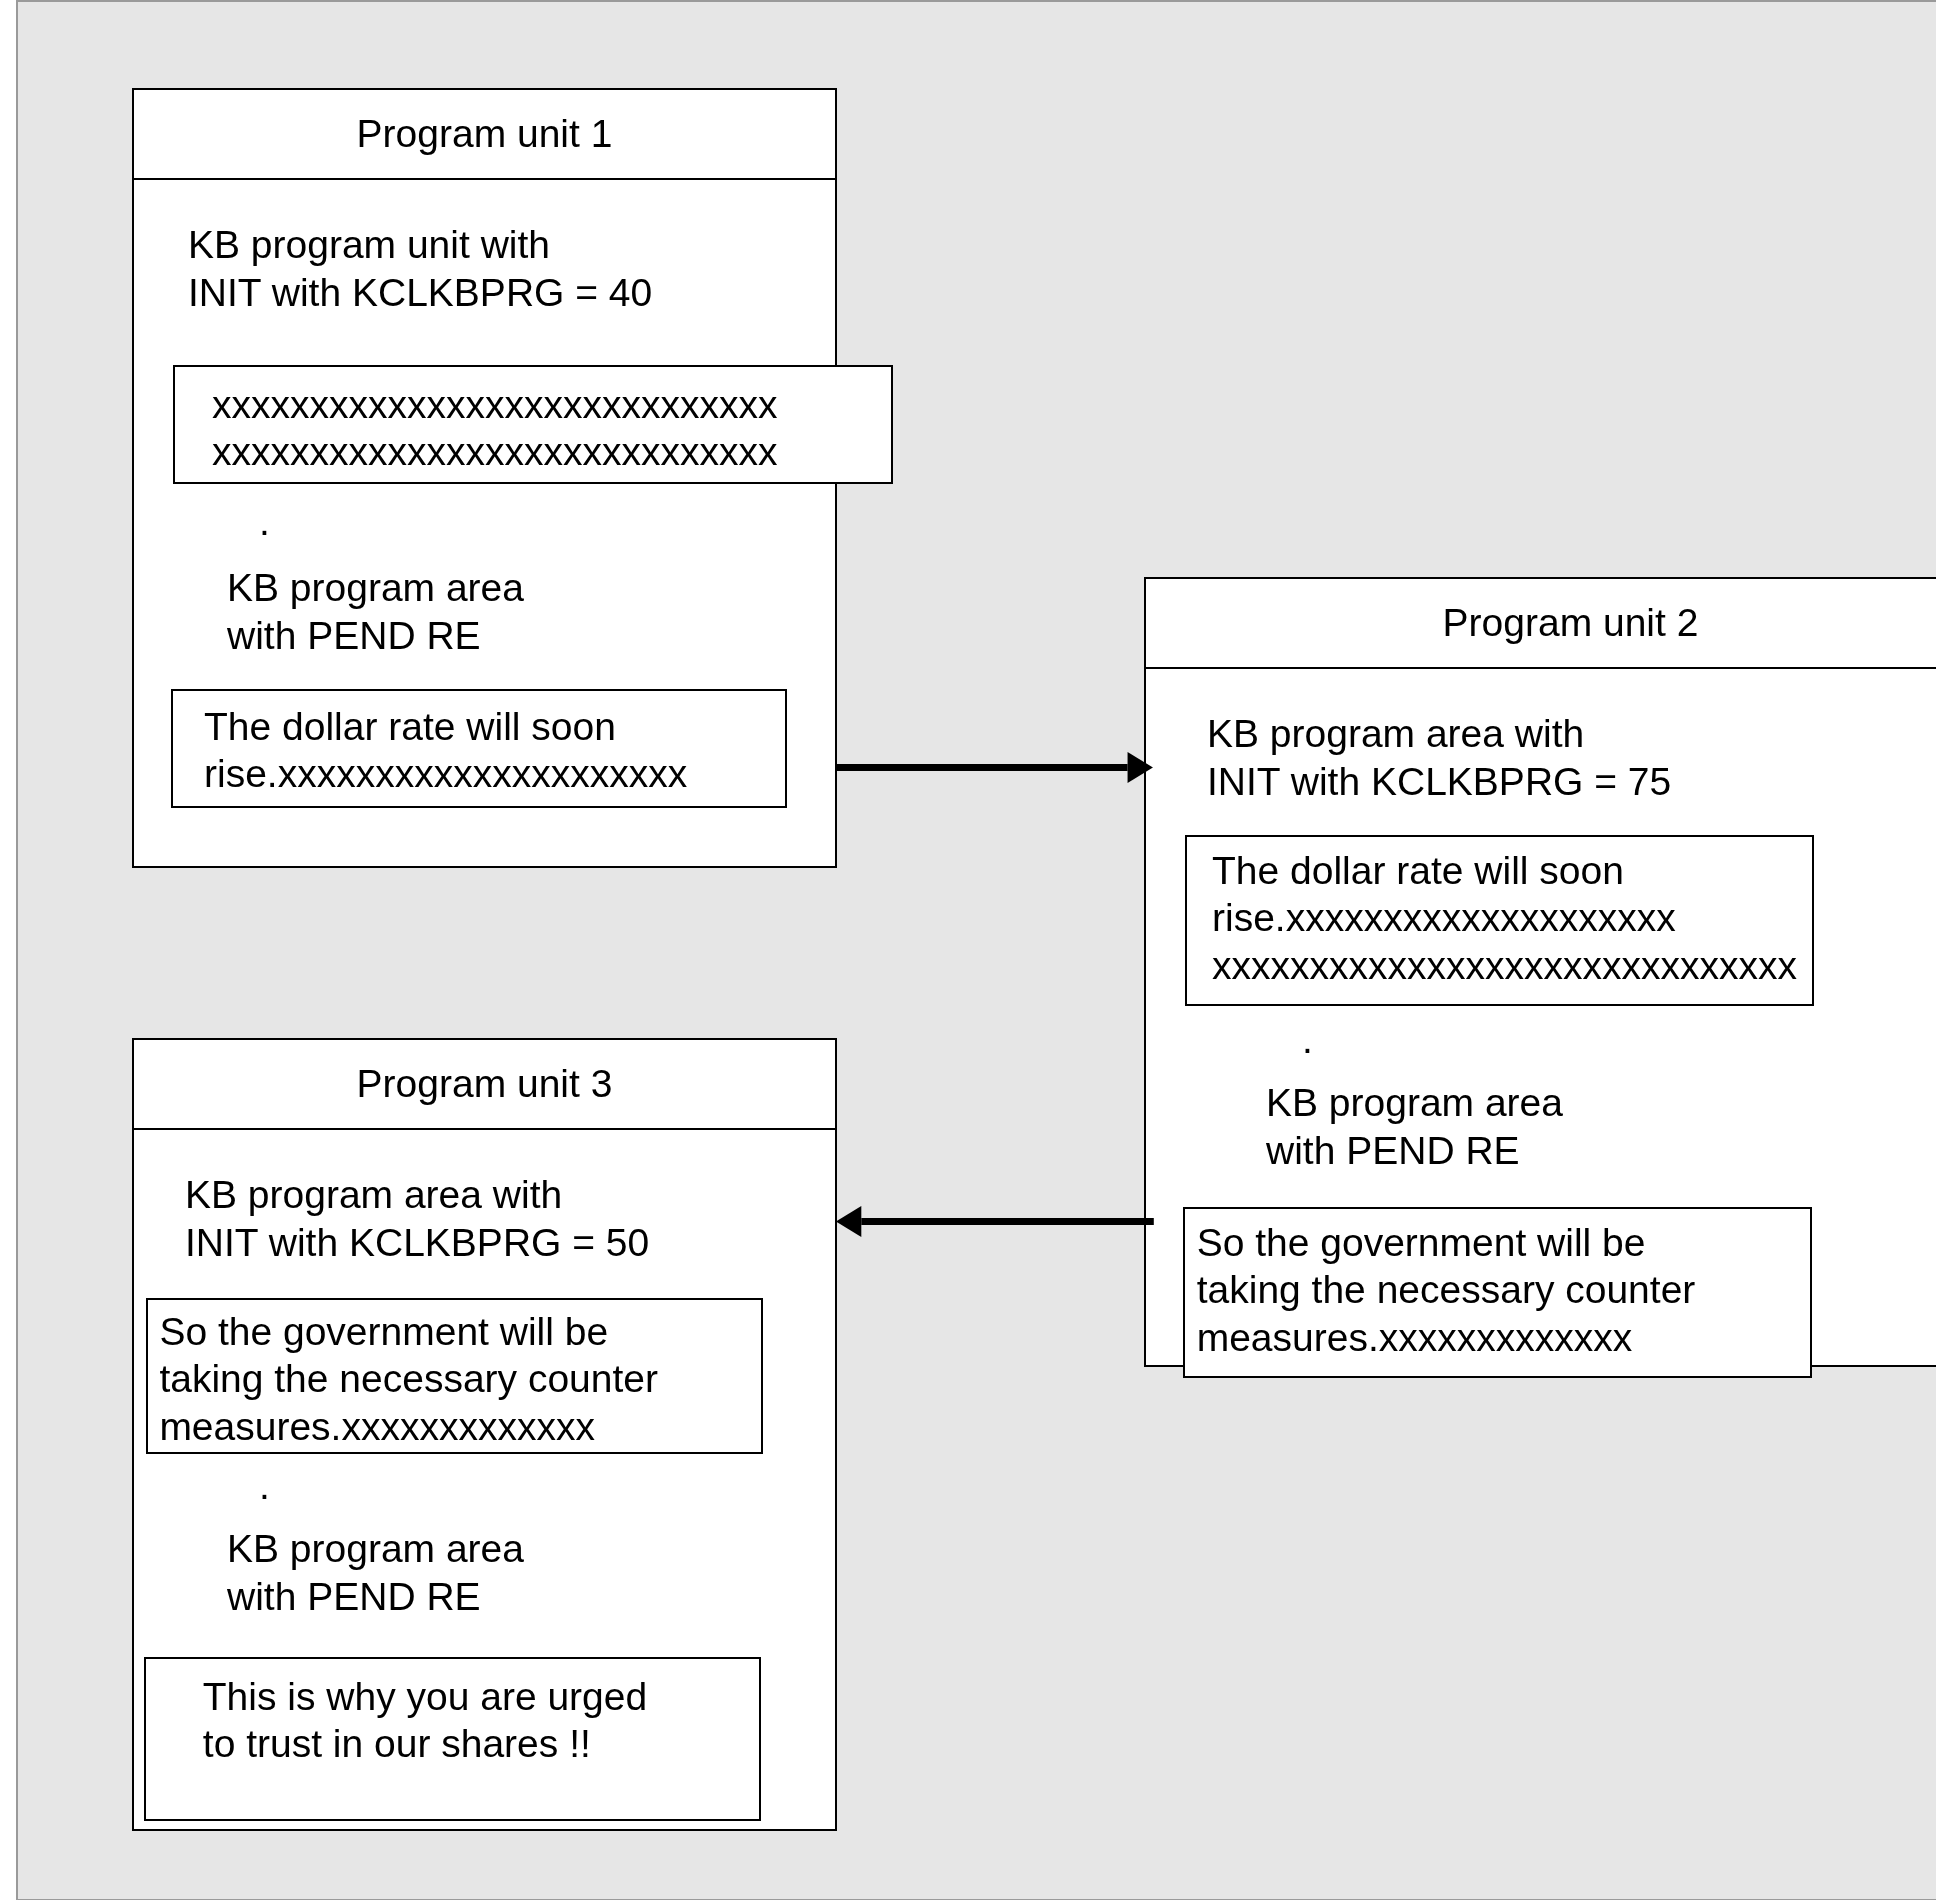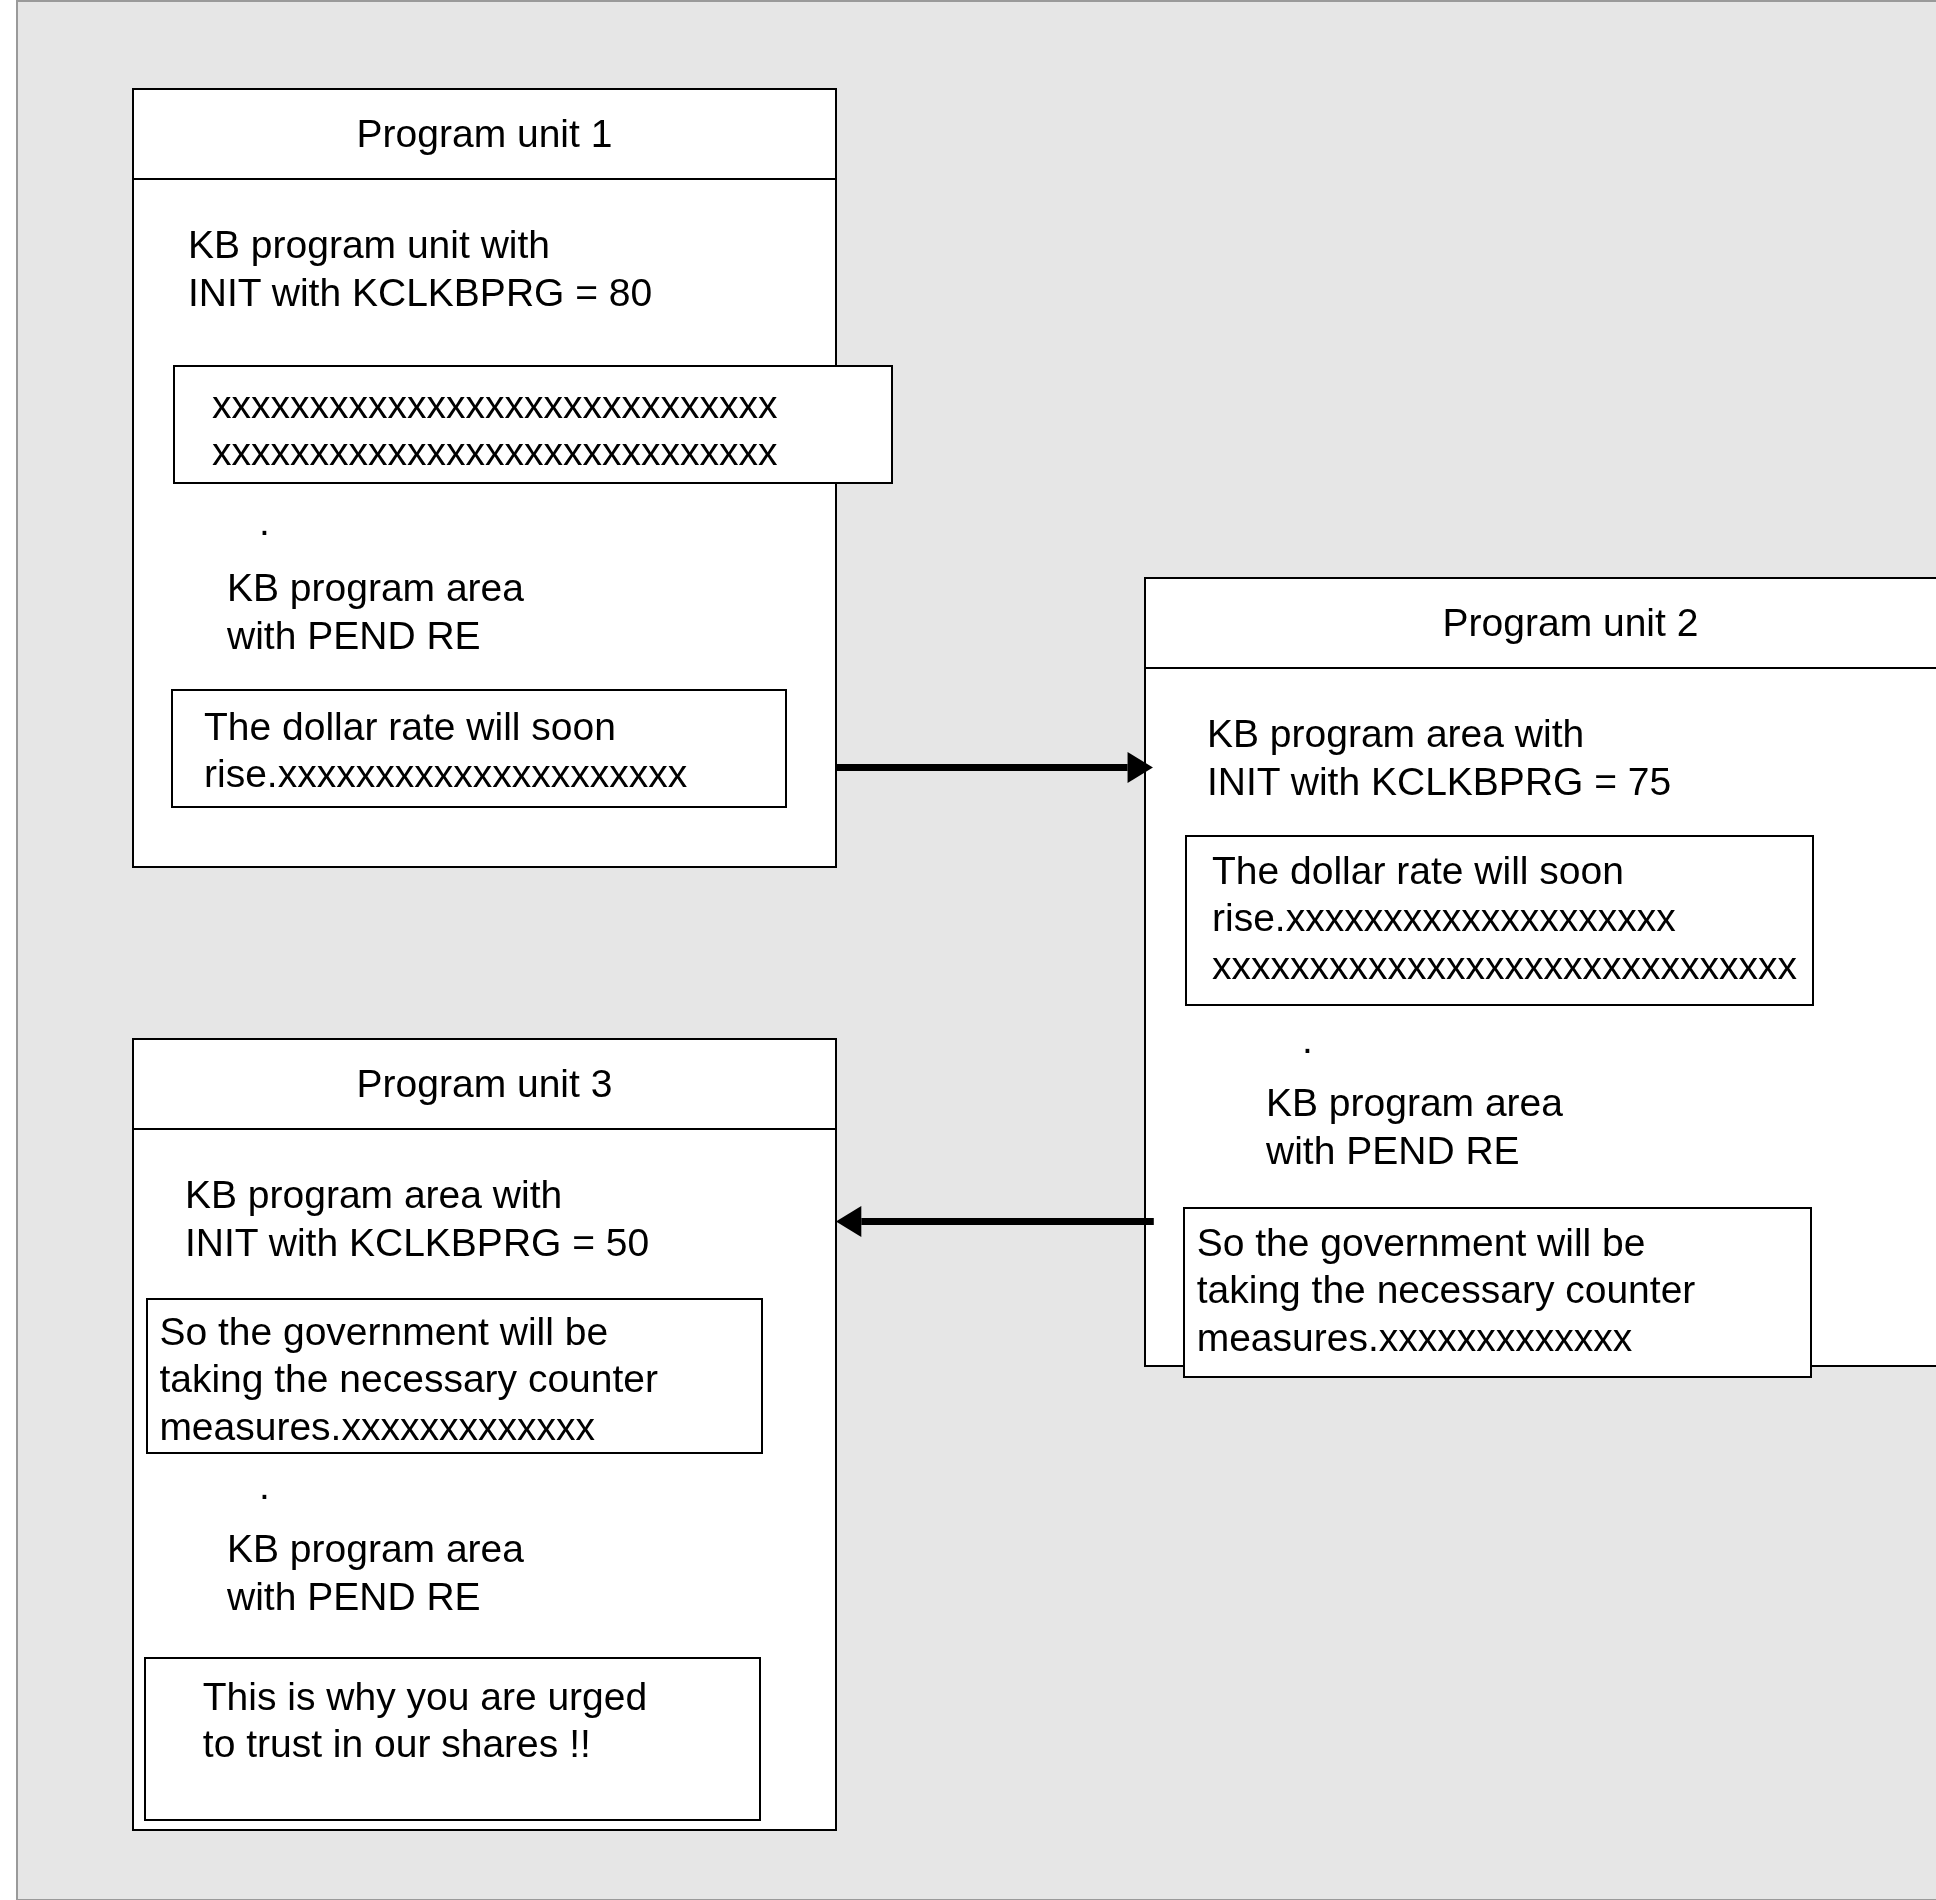--- a/index.html
+++ b/index.html
@@ -113,21 +113,21 @@
 </style>
 </head>
 <body>
 
 <div id="canvas">
 
   <div class="unit" id="unit1">
     <div class="unit-title" id="u1-title">Program unit 1</div>
     <div class="unit-body">
       <div class="plain-text" id="u1-head">KB program unit with
-INIT with KCLKBPRG = 80</div>
+INIT with KCLKBPRG = 40</div>
       <div class="msg-box" id="u1-xbox">xxxxxxxxxxxxxxxxxxxxxxxxxxxxx
 xxxxxxxxxxxxxxxxxxxxxxxxxxxxx</div>
       <div class="dot-sep" id="u1-dot">.</div>
       <div class="plain-text" id="u1-pend">KB program area
 with PEND RE</div>
       <div class="msg-box" id="u1-msg">The dollar rate will soon
 rise.xxxxxxxxxxxxxxxxxxxxx</div>
     </div>
   </div>
 

